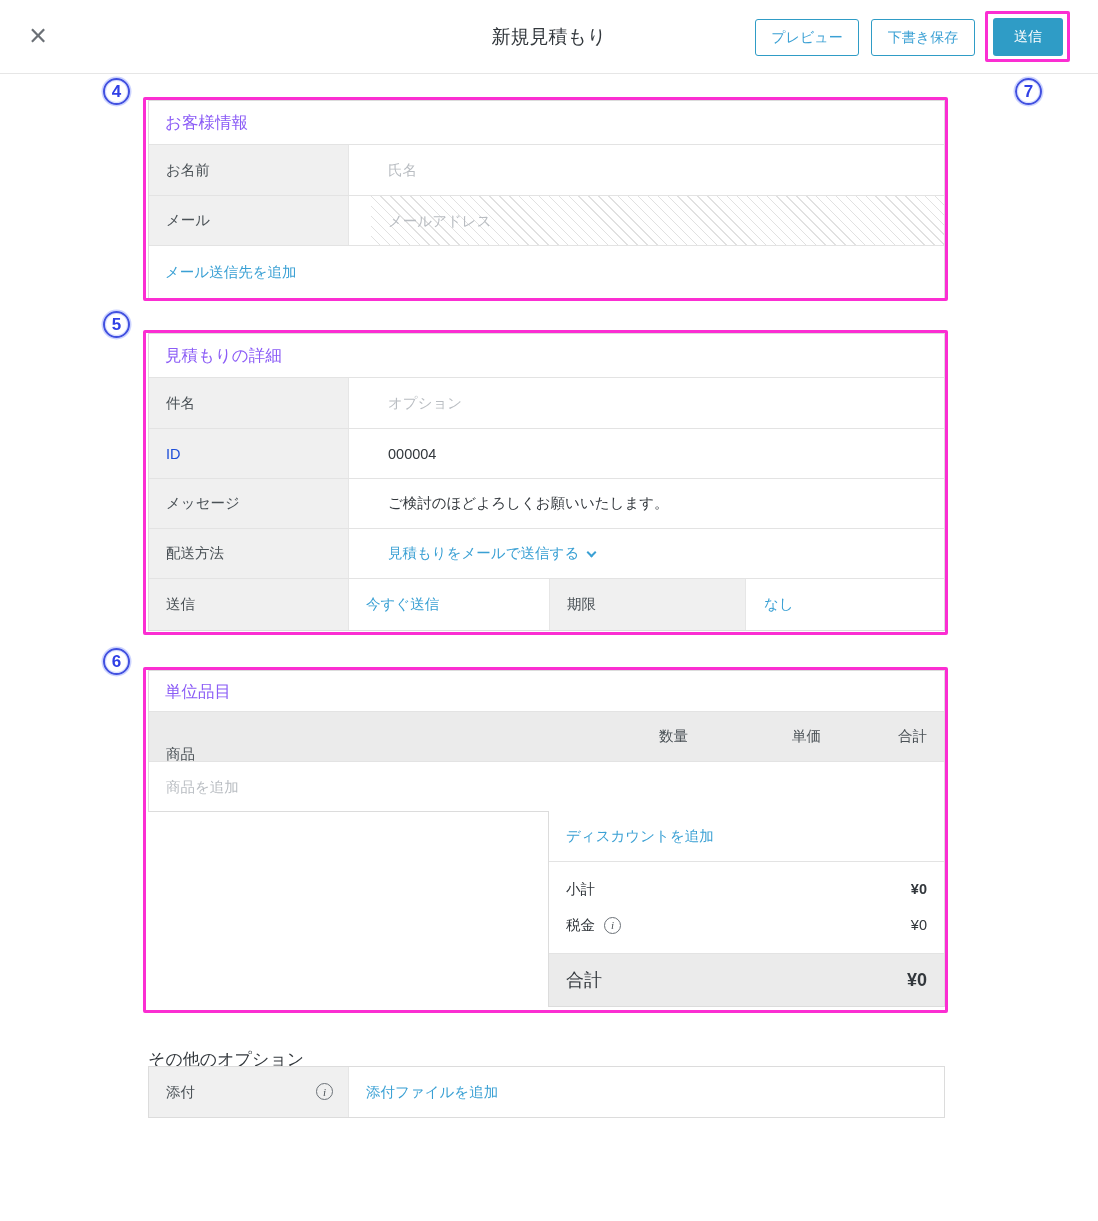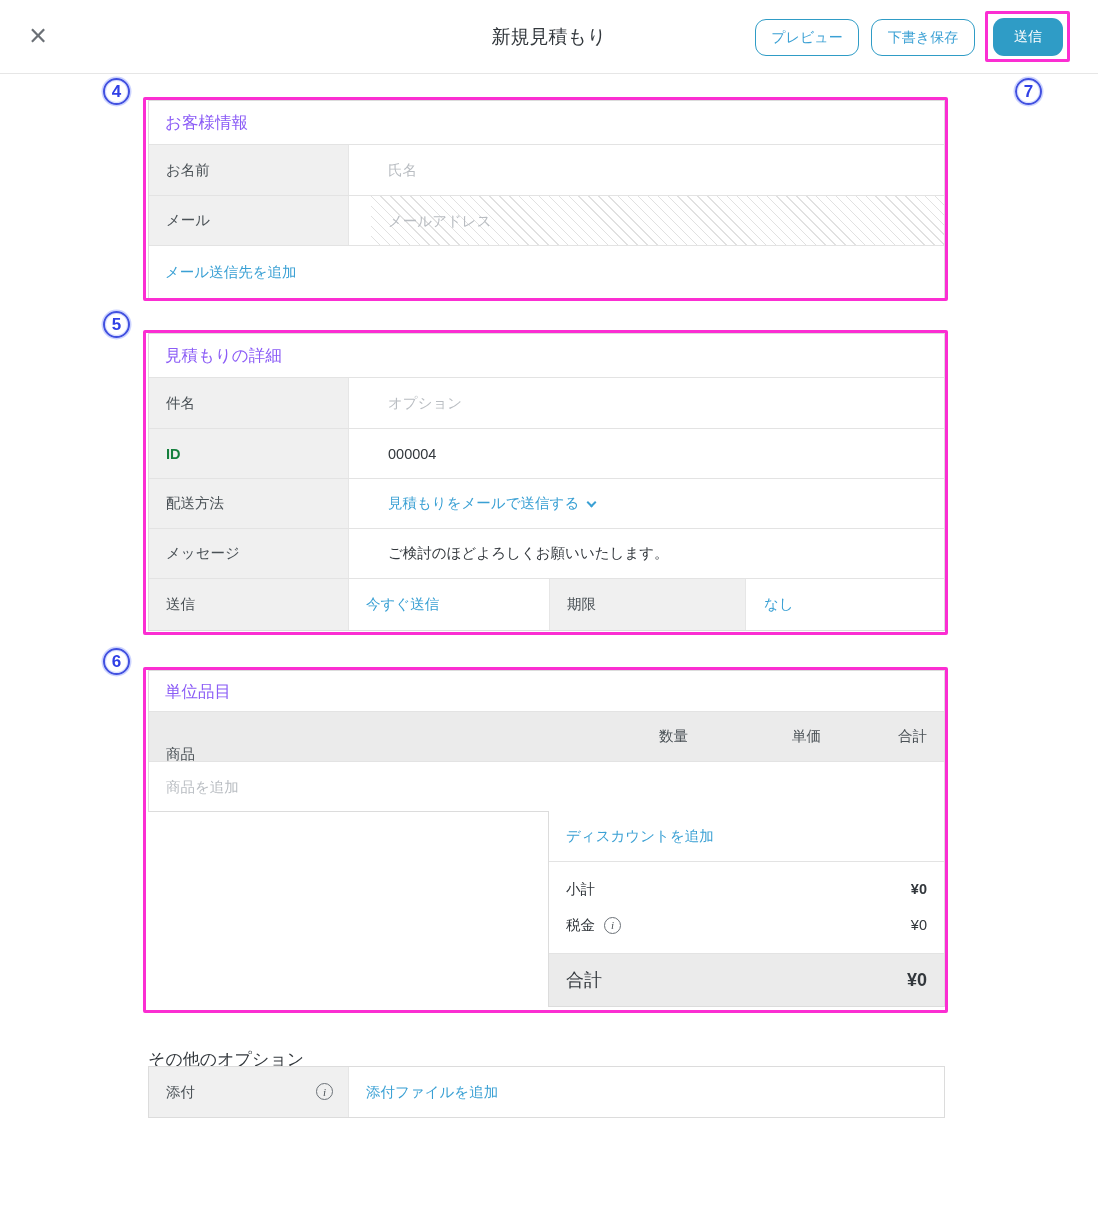--- a/index.html
+++ b/index.html
@@ -9,37 +9,37 @@
     font-family:"Liberation Sans","DejaVu Sans",sans-serif;
     color:#32373c; font-size:14.5px;
   }
   
   .topbar { position:absolute; left:0; top:0; width:1098px; height:74px;
     background:#fff; border-bottom:1px solid #e6e6e6; }
   .topbar .close { position:absolute; left:22px; top:17px; width:32px; height:40px;
     font-size:31px; font-weight:300; color:#6b7076; line-height:38px; text-align:center; cursor:pointer; }
   .topbar .ttl { position:absolute; left:0; top:0; width:100%; height:74px;
     line-height:74px; text-align:center; font-size:19px; color:#32373c; }
-  .btn { position:absolute; top:19px; height:37px; border-radius:11px;
+  .btn { position:absolute; top:19px; height:37px; border-radius:3px;
     font-size:14px; line-height:35px; text-align:center; cursor:pointer;
     border:1px solid #2f9cc6; color:#3aa0d4; background:#fff; }
   .btn.filled { background:#2f9cc6; color:#fff; line-height:37px; border:none; top:18px; height:38px; }
   .btn.preview { left:755px; width:104px; }
   .btn.draft   { left:871px; width:104px; }
   .btn.send    { left:993px; width:70px;  }
   
   .card { position:absolute; left:148px; width:797px; background:#fff;
     border:1px solid #dcdcdc; }
   .card-title { height:44px; line-height:43px; padding-left:16px; font-size:16.5px;
     color:#8b5cf6; border-bottom:1px solid #e3e3e3; }
   .frow { display:flex; height:50px;gap:22px; }
   .frow + .frow, .frow + .linkrow { border-top:1px solid #e3e3e3; }
   .lbl { width:200px; background:#f0f0f0; border-right:1px solid #e6e6e6;
     padding-left:17px; display:flex; align-items:center; color:#4a5156; }
-  .lbl.b { font-weight:bold; color:#15803d; }
+  .lbl.b { font-weight:normal; color:#1d4ed8; }
   .val { flex:1; display:flex; align-items:center; padding-left:17px; color:#32373c; }
   .val.nopad { padding-left:0; }
   input.cell { width:100%; height:100%; border:none; outline:none; background:transparent;
     font:inherit; color:#32373c; padding-left:17px; }
   input.cell::placeholder { color:#b9bdc2; opacity:1; }
   .hatch { background:repeating-linear-gradient(45deg,#ffffff 0px,#ffffff 6px,#e1e1e1 6px,#e1e1e1 7px); }
   .linkrow { height:53px; display:flex; align-items:center; padding-left:16px; }
   a.lnk { color:#3aa0d4; text-decoration:none; cursor:pointer; }
   .chev { display:inline-block; width:7px; height:7px; border-right:2px solid #3aa0d4;
     border-bottom:2px solid #3aa0d4; transform:rotate(45deg); margin-left:9px; margin-bottom:3px; }
@@ -127,29 +127,29 @@
     <div class="lbl">件名</div>
     <div class="val nopad">
       <input class="cell" type="text" placeholder="オプション" style="">
     </div>
   </div>
   <div class="frow">
     <div class="lbl b">ID</div>
     <div class="val">000004</div>
   </div>
   <div class="frow">
+    <div class="lbl">メッセージ</div>
+    <div class="val">ご検討のほどよろしくお願いいたします。</div>
+  </div>
+  <div class="frow">
     <div class="lbl">配送方法</div>
     <div class="val">
       <a class="lnk">見積もりをメールで送信する</a>
       <span class="chev"></span>
     </div>
-  </div>
-  <div class="frow">
-    <div class="lbl">メッセージ</div>
-    <div class="val">ご検討のほどよろしくお願いいたします。</div>
   </div>
   <div class="splitrow">
     <div class="c1">送信</div>
     <div class="c2">
         <a class="lnk">今すぐ送信</a>
       </div>
     <div class="c3">期限</div>
     <div class="c4">
         <a class="lnk">なし</a>
       </div>

